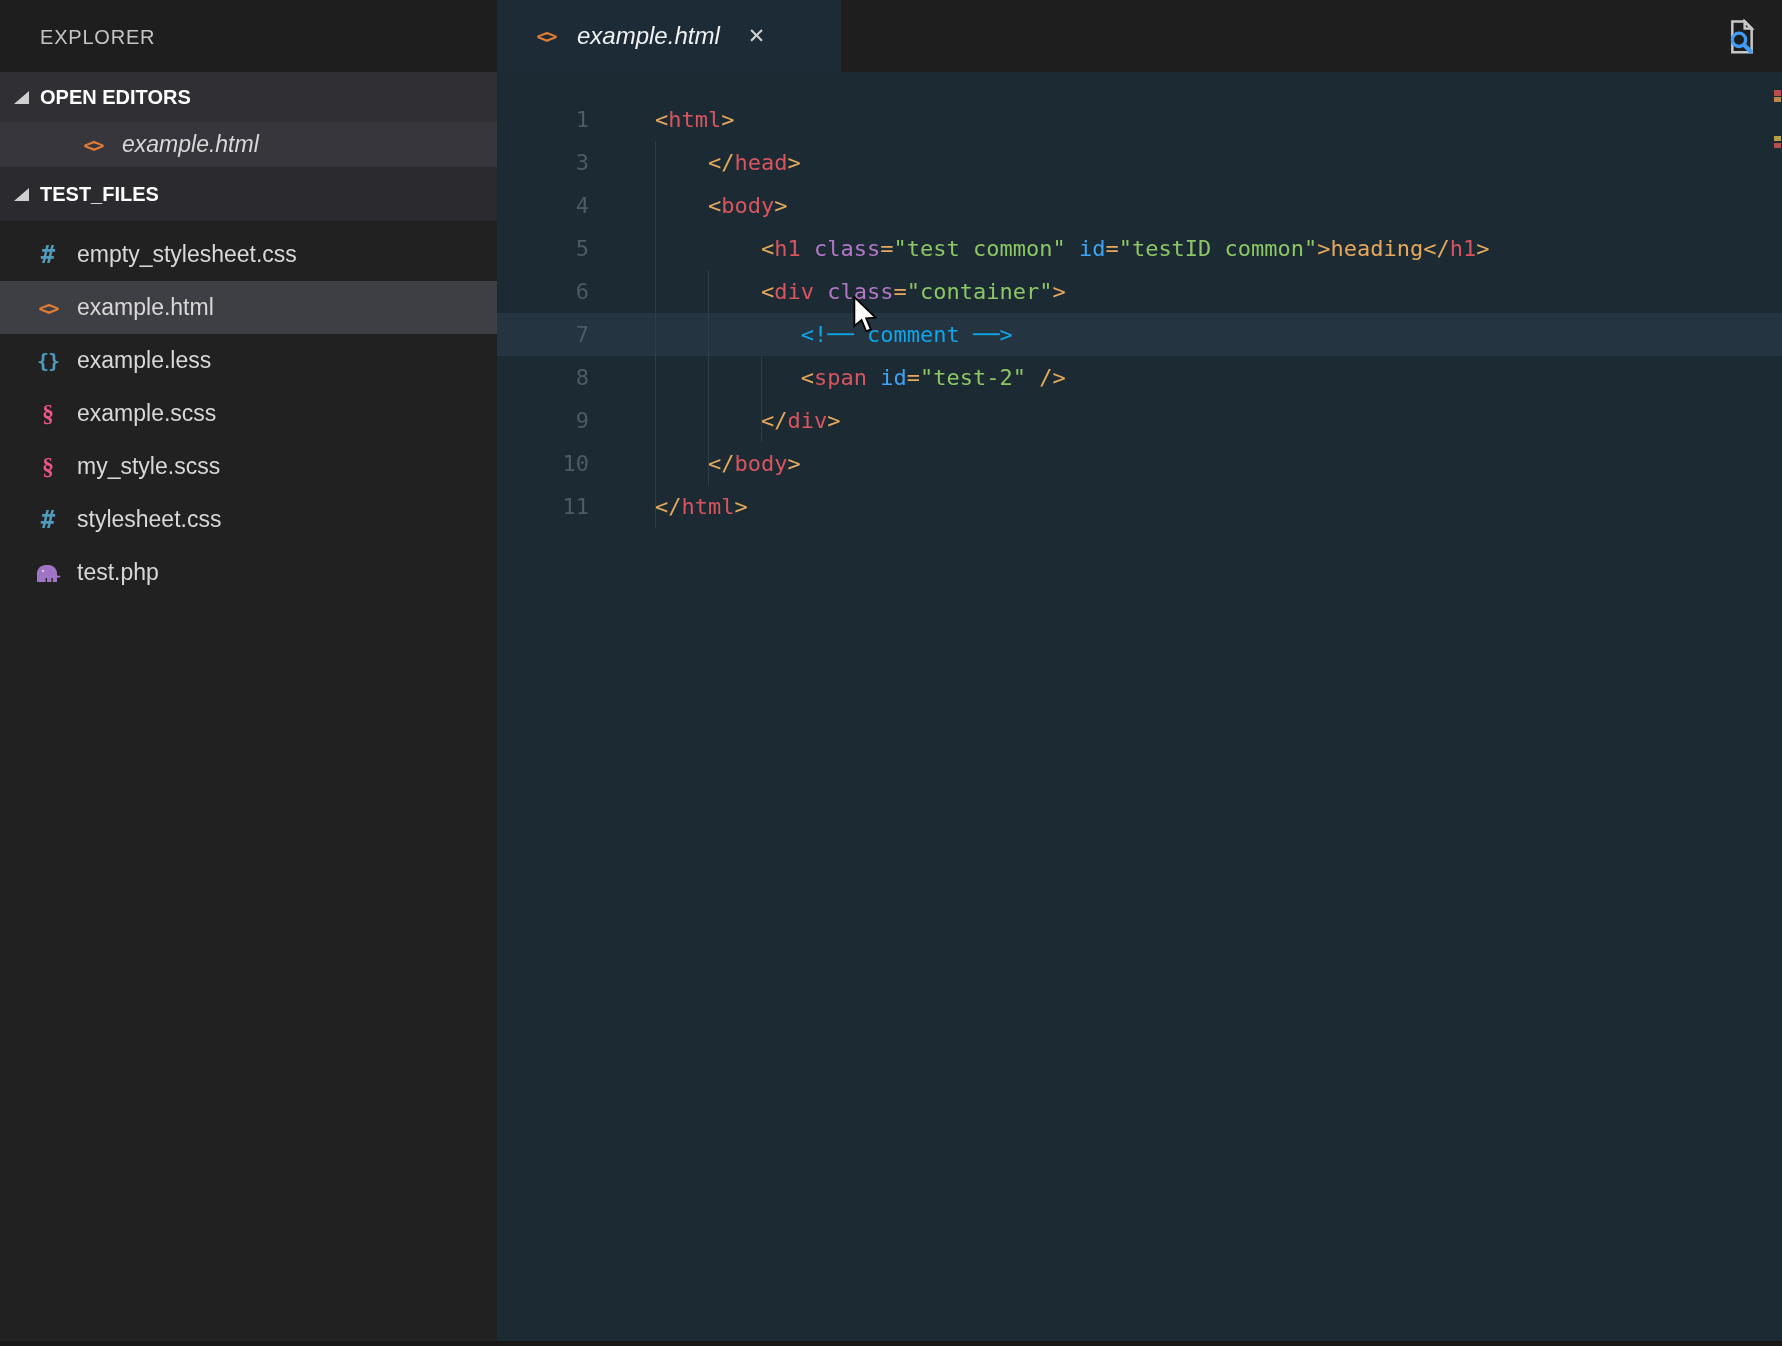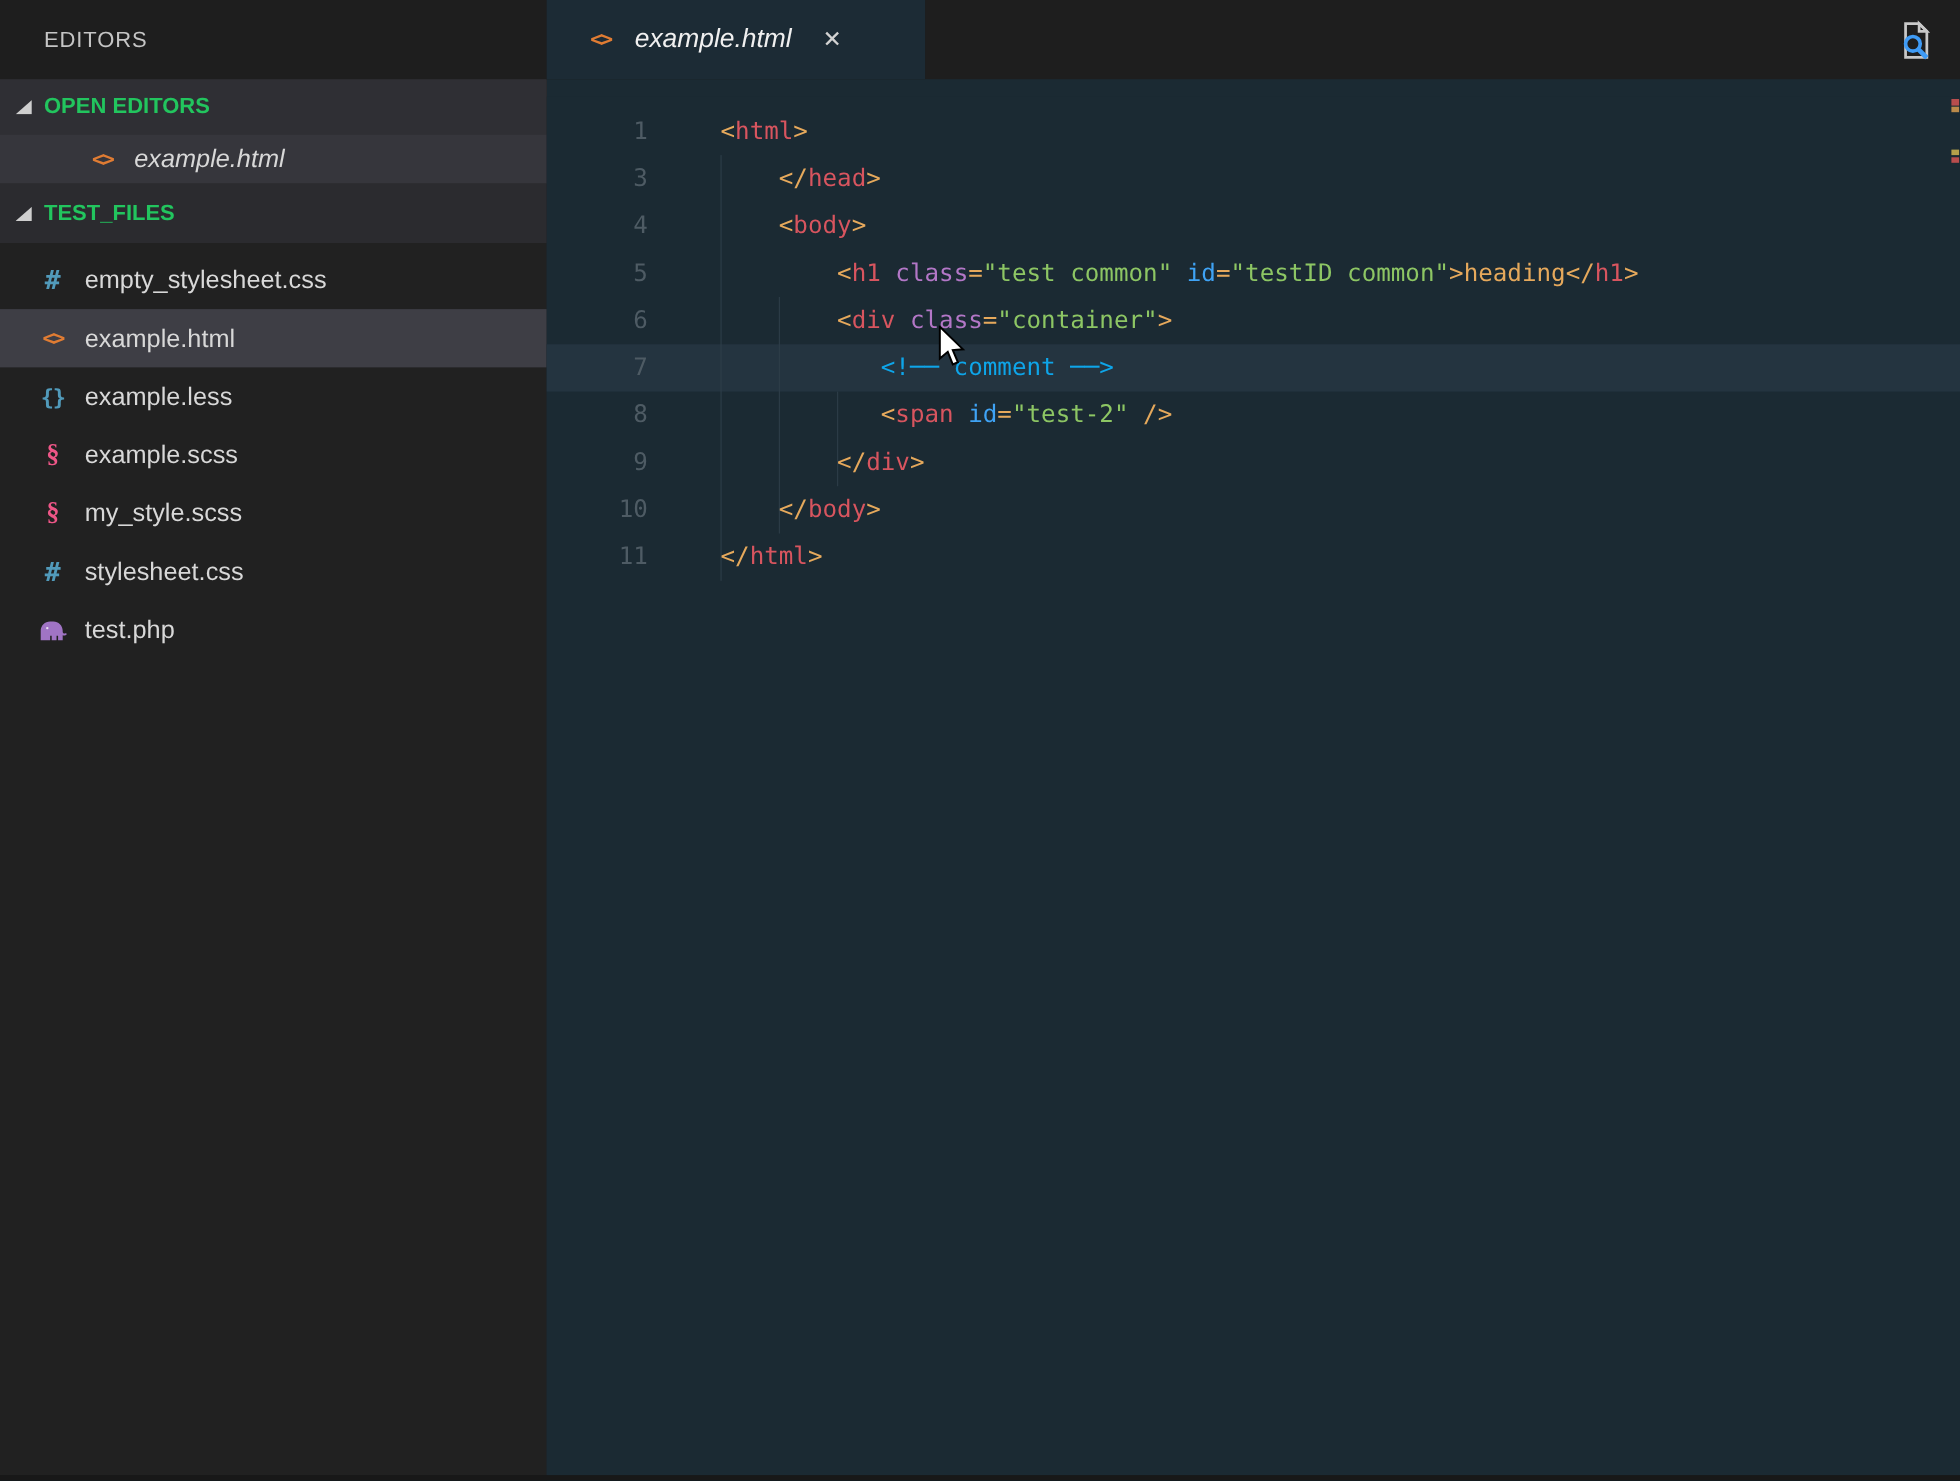--- a/index.html
+++ b/index.html
@@ -8,21 +8,21 @@
     font-family:"Liberation Sans",sans-serif;background:#1b2a33;
   }
   
   #sidebar{position:absolute;left:0;top:0;width:497px;height:1346px;background:#212121;}
   #explorer-strip{height:72px;background:#1e1e1e;}
   #explorer-title{
     padding:26px 0 0 40px;font-size:20px;letter-spacing:0.8px;color:#c5c5c5;
   }
   .section-header{
     position:relative;height:50px;display:flex;align-items:center;
-    font-size:20px;font-weight:bold;color:#22c55e;
+    font-size:20px;font-weight:bold;color:#ffffff;
   }
   .twistie{
     position:absolute;left:14px;top:50%;margin-top:-6px;width:15px;height:13px;
     background:#cfcfcf;clip-path:polygon(100% 0,100% 100%,0 100%);
   }
   .section-label{margin-left:40px;}
   .row{
     height:53px;display:flex;align-items:center;font-size:23px;color:#d8d8d8;
     cursor:default;white-space:nowrap;
   }
@@ -67,21 +67,21 @@
   #cursor{position:absolute;left:355px;top:208px;}
   #bottom-edge{position:absolute;left:0;bottom:0;width:1782px;height:5px;background:#181818;}
 </style>
 </head>
 <body>
 
 <div id="root">
 
   <aside id="sidebar">
     <div id="explorer-strip">
-      <div id="explorer-title">EDITORS</div>
+      <div id="explorer-title">EXPLORER</div>
     </div>
     <div id="sections">
         <div class="section-header" style="background: rgb(47, 47, 52);">
           <span class="twistie"></span>
           <span class="section-label">OPEN EDITORS</span>
         </div>
         <div class="row oe-row" style="background: rgb(54, 54, 60);">
           <span class="file-icon icon-html">&lt;&gt;</span>
           <span class="file-label italic">example.html</span>
         </div>

